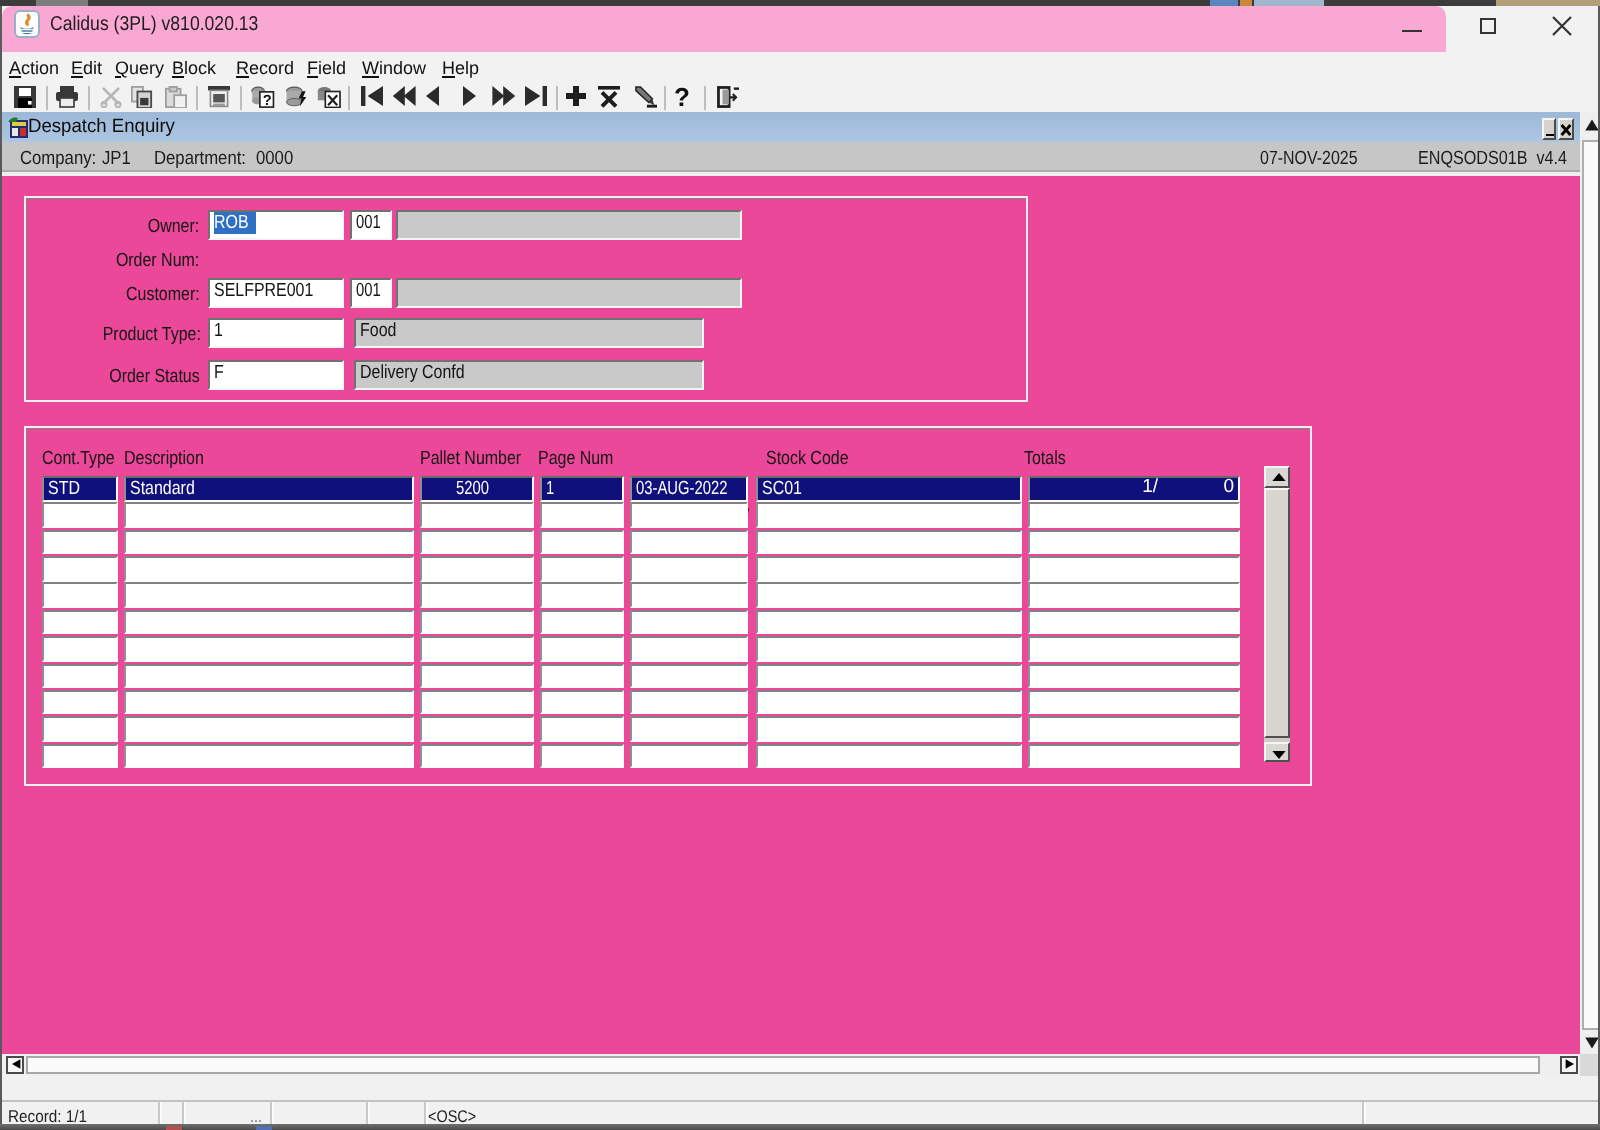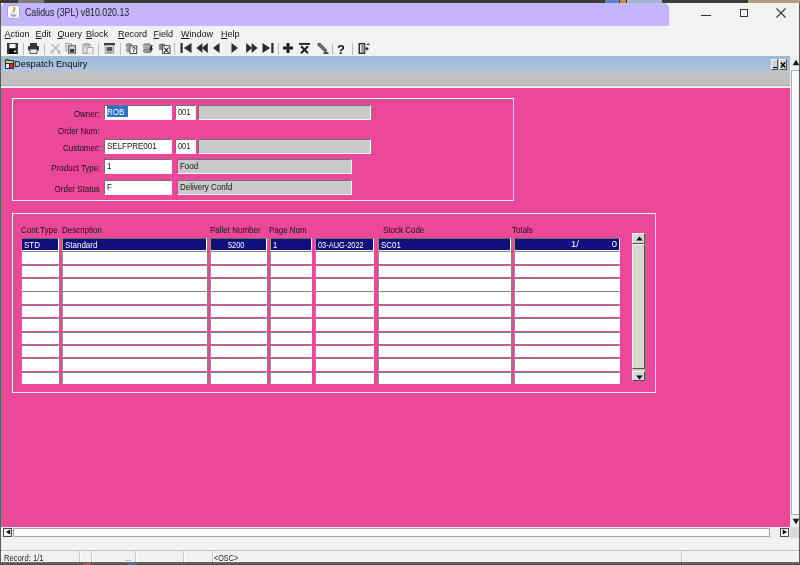--- a/index.html
+++ b/index.html
@@ -8,21 +8,21 @@
 .abs { position:absolute; }
 .tx { display:inline-block; transform:scaleX(0.84); transform-origin:0 50%; white-space:nowrap; }
 .txn { display:inline-block; transform:scaleX(0.78); transform-origin:0 50%; white-space:nowrap; }
 .txr { display:inline-block; transform:scaleX(0.84); transform-origin:100% 50%; white-space:nowrap; }
 
 
 #topstrip { left:0; top:0; width:800px; height:3px; background:#3c3c3c; }
 #topstrip .seg { position:absolute; top:0; height:3px; }
 
 
-#titlebar { left:1px; top:3px; width:668px; height:23px; background:#c4b5fd; border-radius:5px 5px 0 0; }
+#titlebar { left:1px; top:3px; width:722px; height:23px; background:#f9a8d4; border-radius:5px 5px 0 0; }
 
 
 #menubar { left:1px; top:26px; width:798px; height:16px; background:#f2f2f2; }
 .mi { position:absolute; top:3px; font-size:9px; line-height:10px; color:#111; }
 .mi u { text-decoration:underline; }
 
 
 #toolbar { left:1px; top:42px; width:798px; height:14px; background:#f2f2f2; }
 .tsep { position:absolute; top:1px; width:1px; height:12px; background:#bdbdbd; }
 .ticon { position:absolute; top:1px; }
@@ -271,20 +271,28 @@
     <div class="wbtn" style="left:769.5px;width:7px;height:11px;">
         <div style="position:absolute;left:1px;top:6.5px;width:4px;height:1.6px;background:#000;"></div>
       </div>
     <div class="wbtn" style="left:778px;width:8px;height:11px;">
       <svg width="6" height="8" viewBox="0 0 6 8" style="position:absolute;left:0px;top:1px;">
           <path d="M0.8 1.5 L5.2 6.5 M5.2 1.5 L0.8 6.5" stroke="#000" stroke-width="1.4"></path>
         </svg>
     </div>
   </div>
 
+  <div id="companybar">
+    <div style="left:9px;"><span class="tx" style="transform:scaleX(0.88);">Company:</span></div>
+    <div style="left:50px;"><span class="tx" style="transform:scaleX(0.88);">JP1</span></div>
+    <div style="left:76px;"><span class="tx" style="transform:scaleX(0.88);">Department:</span></div>
+    <div style="left:127px;"><span class="tx" style="transform:scaleX(0.88);">0000</span></div>
+    <div style="left:628.5px;"><span class="txn" style="transform:scaleX(0.84);">07-NOV-2025</span></div>
+    <div style="left:708px;"><span class="txn" style="transform:scaleX(0.85);">ENQSODS01B&nbsp; v4.4</span></div>
+  </div>
   <div id="ridge"></div>
 
   <div id="canvas">
 
     <div class="gbx" style="left:11px;top:10px;width:502px;height:103px;"></div>
 
     <div class="lbl" style="left:0px;top:20px;width:99px;text-align:right;"><span class="txr">Owner:</span></div>
     <div class="fld" style="left:103px;top:17px;width:68px;"><span style="background:#2f6fc4;color:#fff;"><span class="tx">ROB</span></span></div>
     <div class="fld" style="left:174px;top:17px;width:21px;"><span class="txn">001</span></div>
     <div class="fld fldg" style="left:197px;top:17px;width:173px;"></div>

